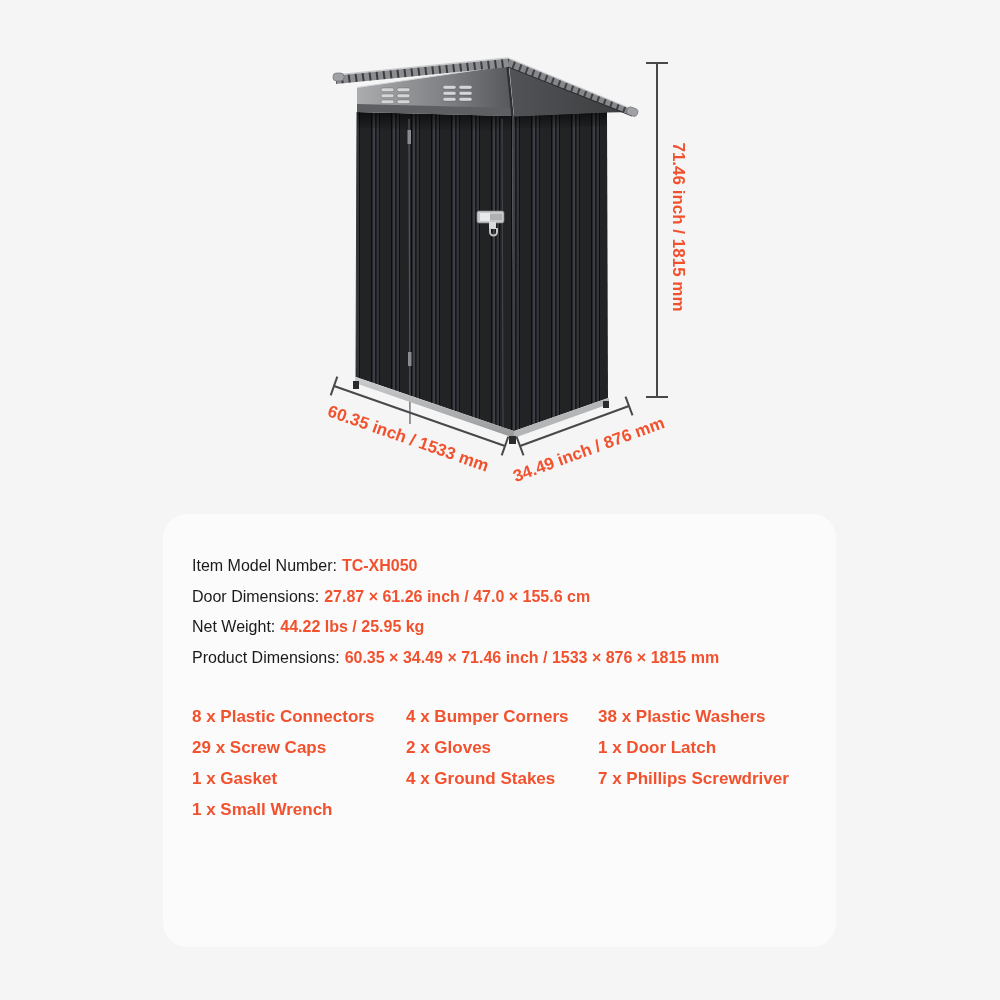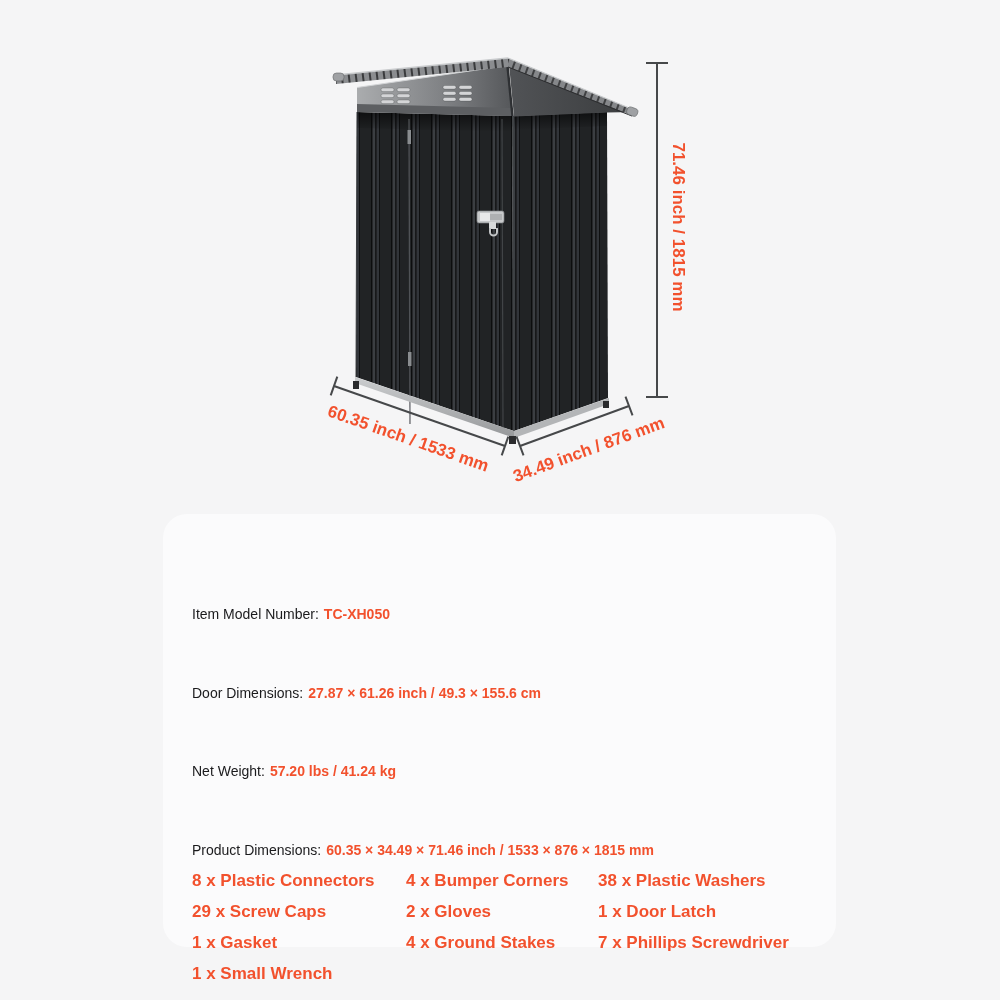--- a/index.html
+++ b/index.html
@@ -10,25 +10,25 @@
   .figure{position:absolute;left:0;top:0;width:1000px;height:500px;}
   .figure svg{position:absolute;left:0;top:0;}
   .dim-label{position:absolute;color:#F2512D;font-size:17px;font-weight:600;text-align:center;white-space:nowrap;}
   .dim-height{left:528px;top:217px;width:300px;transform:rotate(90deg);}
   .dim-width{left:278px;top:429px;width:260px;transform:rotate(19.3deg);}
   .dim-depth{left:459px;top:440px;width:260px;transform:rotate(-20.1deg);}
 
   
   .card{position:absolute;left:163px;top:514px;width:673px;height:433px;background:#fbfbfc;
         border-radius:24px;box-sizing:border-box;padding:37px 24px 0 29px;}
-  .spec-row{font-size:14px;line-height:30.7px;white-space:nowrap;margin-top:48px;}
+  .spec-row{font-size:16px;line-height:30.7px;white-space:nowrap;}
   .spec-label{color:#1a1a1c;}
   .spec-value{color:#F2512D;font-weight:700;margin-left:5px;}
   .acc-grid{display:grid;grid-template-columns:214px 192px auto;grid-auto-rows:30.9px;
-            font-size:17px;font-weight:700;color:#F2512D;align-items:center;white-space:nowrap;}
+            font-size:17px;font-weight:700;color:#F2512D;align-items:center;white-space:nowrap;margin-top:28px;}
 </style>
 </head>
 <body>
 
 <div class="page">
 
   <div class="figure">
     <svg width="1000" height="500" viewBox="0 0 1000 500">
       <defs>
         <pattern id="ribs" width="20" height="12" patternUnits="userSpaceOnUse">
@@ -154,24 +154,24 @@
     <div class="dim-label dim-height">71.46 inch / 1815 mm</div>
     <div class="dim-label dim-width">60.35 inch / 1533 mm</div>
     <div class="dim-label dim-depth">34.49 inch / 876 mm</div>
   </div>
 
   <div class="card">
     <div class="spec-row">
       <span class="spec-label">Item Model Number:</span><span class="spec-value">TC-XH050</span>
     </div>
     <div class="spec-row">
-      <span class="spec-label">Door Dimensions:</span><span class="spec-value">27.87 × 61.26 inch / 49.3 × 155.6 cm</span>
+      <span class="spec-label">Door Dimensions:</span><span class="spec-value">27.87 × 61.26 inch / 47.0 × 155.6 cm</span>
     </div>
     <div class="spec-row">
-      <span class="spec-label">Net Weight:</span><span class="spec-value">57.20 lbs / 41.24 kg</span>
+      <span class="spec-label">Net Weight:</span><span class="spec-value">44.22 lbs / 25.95 kg</span>
     </div>
     <div class="spec-row">
       <span class="spec-label">Product Dimensions:</span><span class="spec-value">60.35 × 34.49 × 71.46 inch / 1533 × 876 × 1815 mm</span>
     </div>
 
     <div class="acc-grid">
       <span>8 x Plastic Connectors</span>
       <span>4 x Bumper Corners</span>
       <span>38 x Plastic Washers</span>
       <span>29 x Screw Caps</span>

